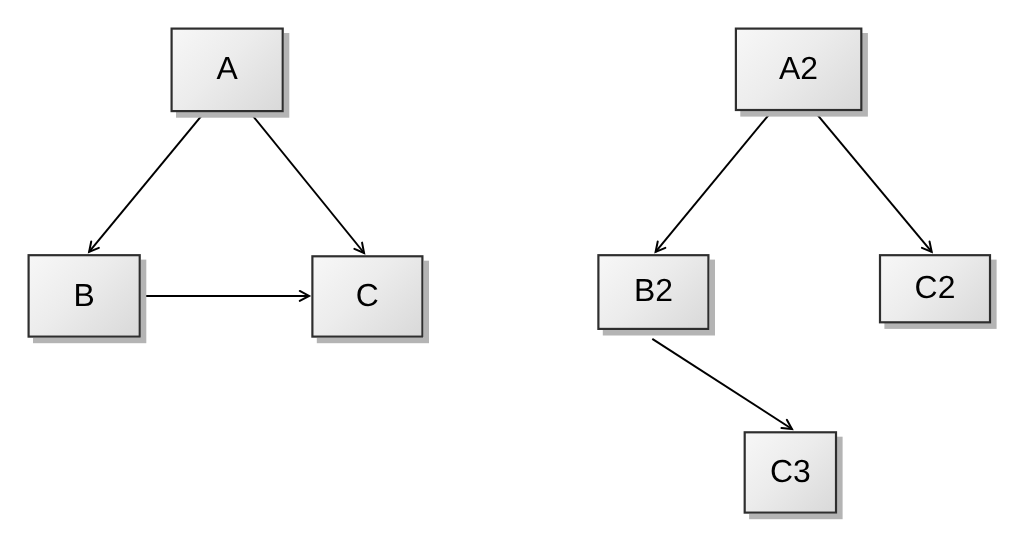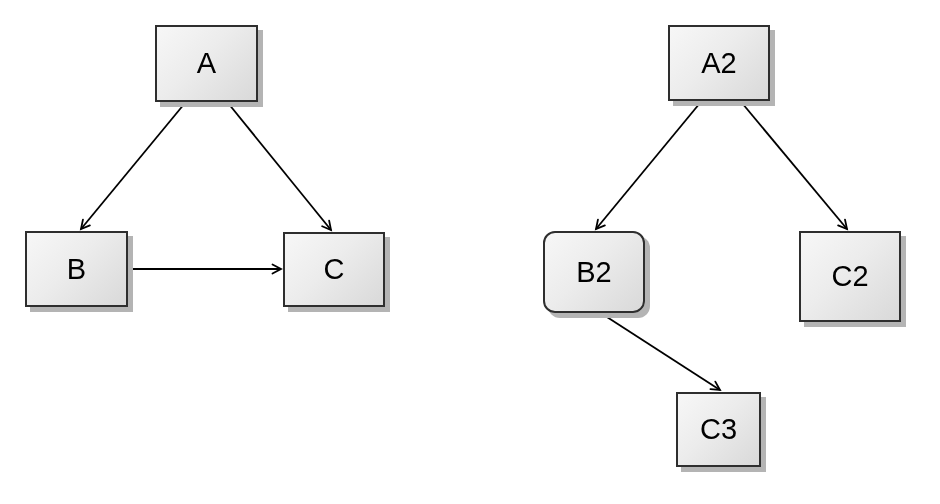--- a/index.html
+++ b/index.html
@@ -62,26 +62,26 @@
   <div id="node-layer">
       <div class="node" style="left: 155px; top: 25px; width: 103px; height: 77px;">
         <span class="node-label">A</span>
       </div>
       <div class="node" style="left: 25px; top: 231px; width: 103px; height: 76px;">
         <span class="node-label">B</span>
       </div>
       <div class="node" style="left: 283px; top: 232px; width: 102px; height: 75px;">
         <span class="node-label">C</span>
       </div>
-      <div class="node" style="left: 668px; top: 25px; width: 102px; height: 76px;">
+      <div class="node" style="left: 668px; top: 25px; width: 116px; height: 76px;">
         <span class="node-label">A2</span>
       </div>
-      <div class="node" style="left: 543px; top: 231px; width: 102px; height: 82px; border-radius: 12px;">
+      <div class="node" style="left: 543px; top: 231px; width: 102px; height: 69px;">
         <span class="node-label">B2</span>
       </div>
-      <div class="node" style="left: 799px; top: 231px; width: 102px; height: 91px;">
+      <div class="node" style="left: 799px; top: 231px; width: 102px; height: 63px;">
         <span class="node-label">C2</span>
       </div>
       <div class="node" style="left: 676px; top: 392px; width: 85px; height: 75px;">
         <span class="node-label">C3</span>
       </div>
     </div>
 </div>
 
 </body></html>

